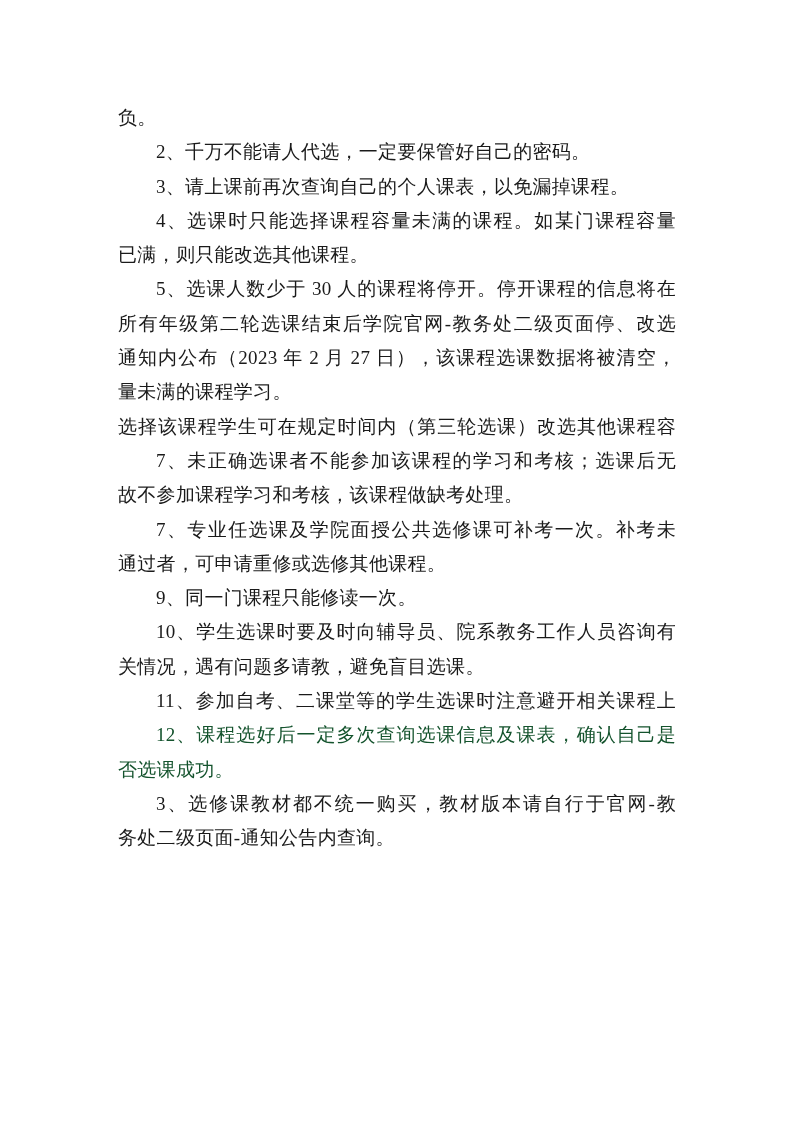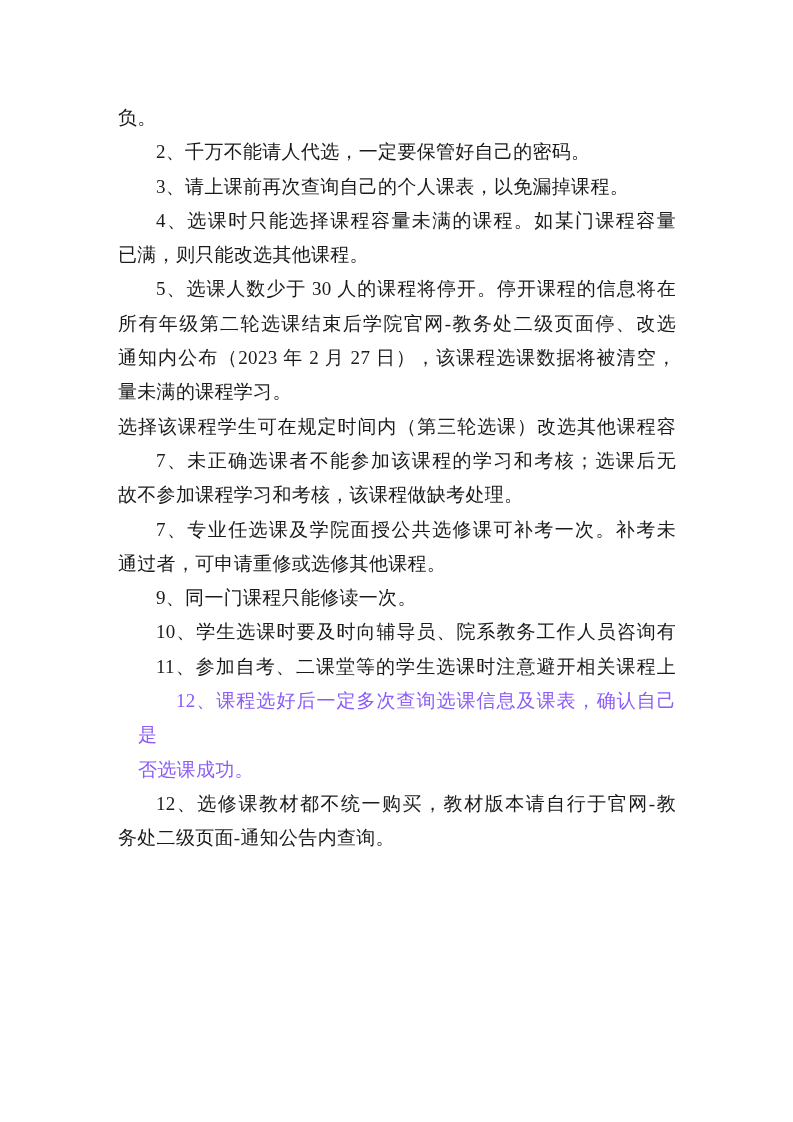--- a/index.html
+++ b/index.html
@@ -71,26 +71,27 @@
       </div>
       <div class="para">
         <div class="line full indent">7、专业任选课及学院面授公共选修课可补考一次。补考未</div>
         <div class="line">通过者，可申请重修或选修其他课程。</div>
       </div>
       <div class="para">
         <div class="line indent">9、同一门课程只能修读一次。</div>
       </div>
       <div class="para">
         <div class="line full indent">10、学生选课时要及时向辅导员、院系教务工作人员咨询有</div>
+        <div class="line">关情况，遇有问题多请教，避免盲目选课。</div>
       </div>
       <div class="para">
         <div class="line full indent">11、参加自考、二课堂等的学生选课时注意避开相关课程上</div>
       </div>
-      <div class="para" style="color: #8b5cf6; margin-left: 20px;">
+      <div class="para" style="color: #14532d;">
         <div class="line full indent">12、课程选好后一定多次查询选课信息及课表，确认自己是</div>
         <div class="line">否选课成功。</div>
       </div>
       <div class="para">
-        <div class="line full indent">12、选修课教材都不统一购买，教材版本请自行于官网-教</div>
+        <div class="line full indent">3、选修课教材都不统一购买，教材版本请自行于官网-教</div>
         <div class="line">务处二级页面-通知公告内查询。</div>
       </div>
     </div>
 </div>
 
 </body></html>

